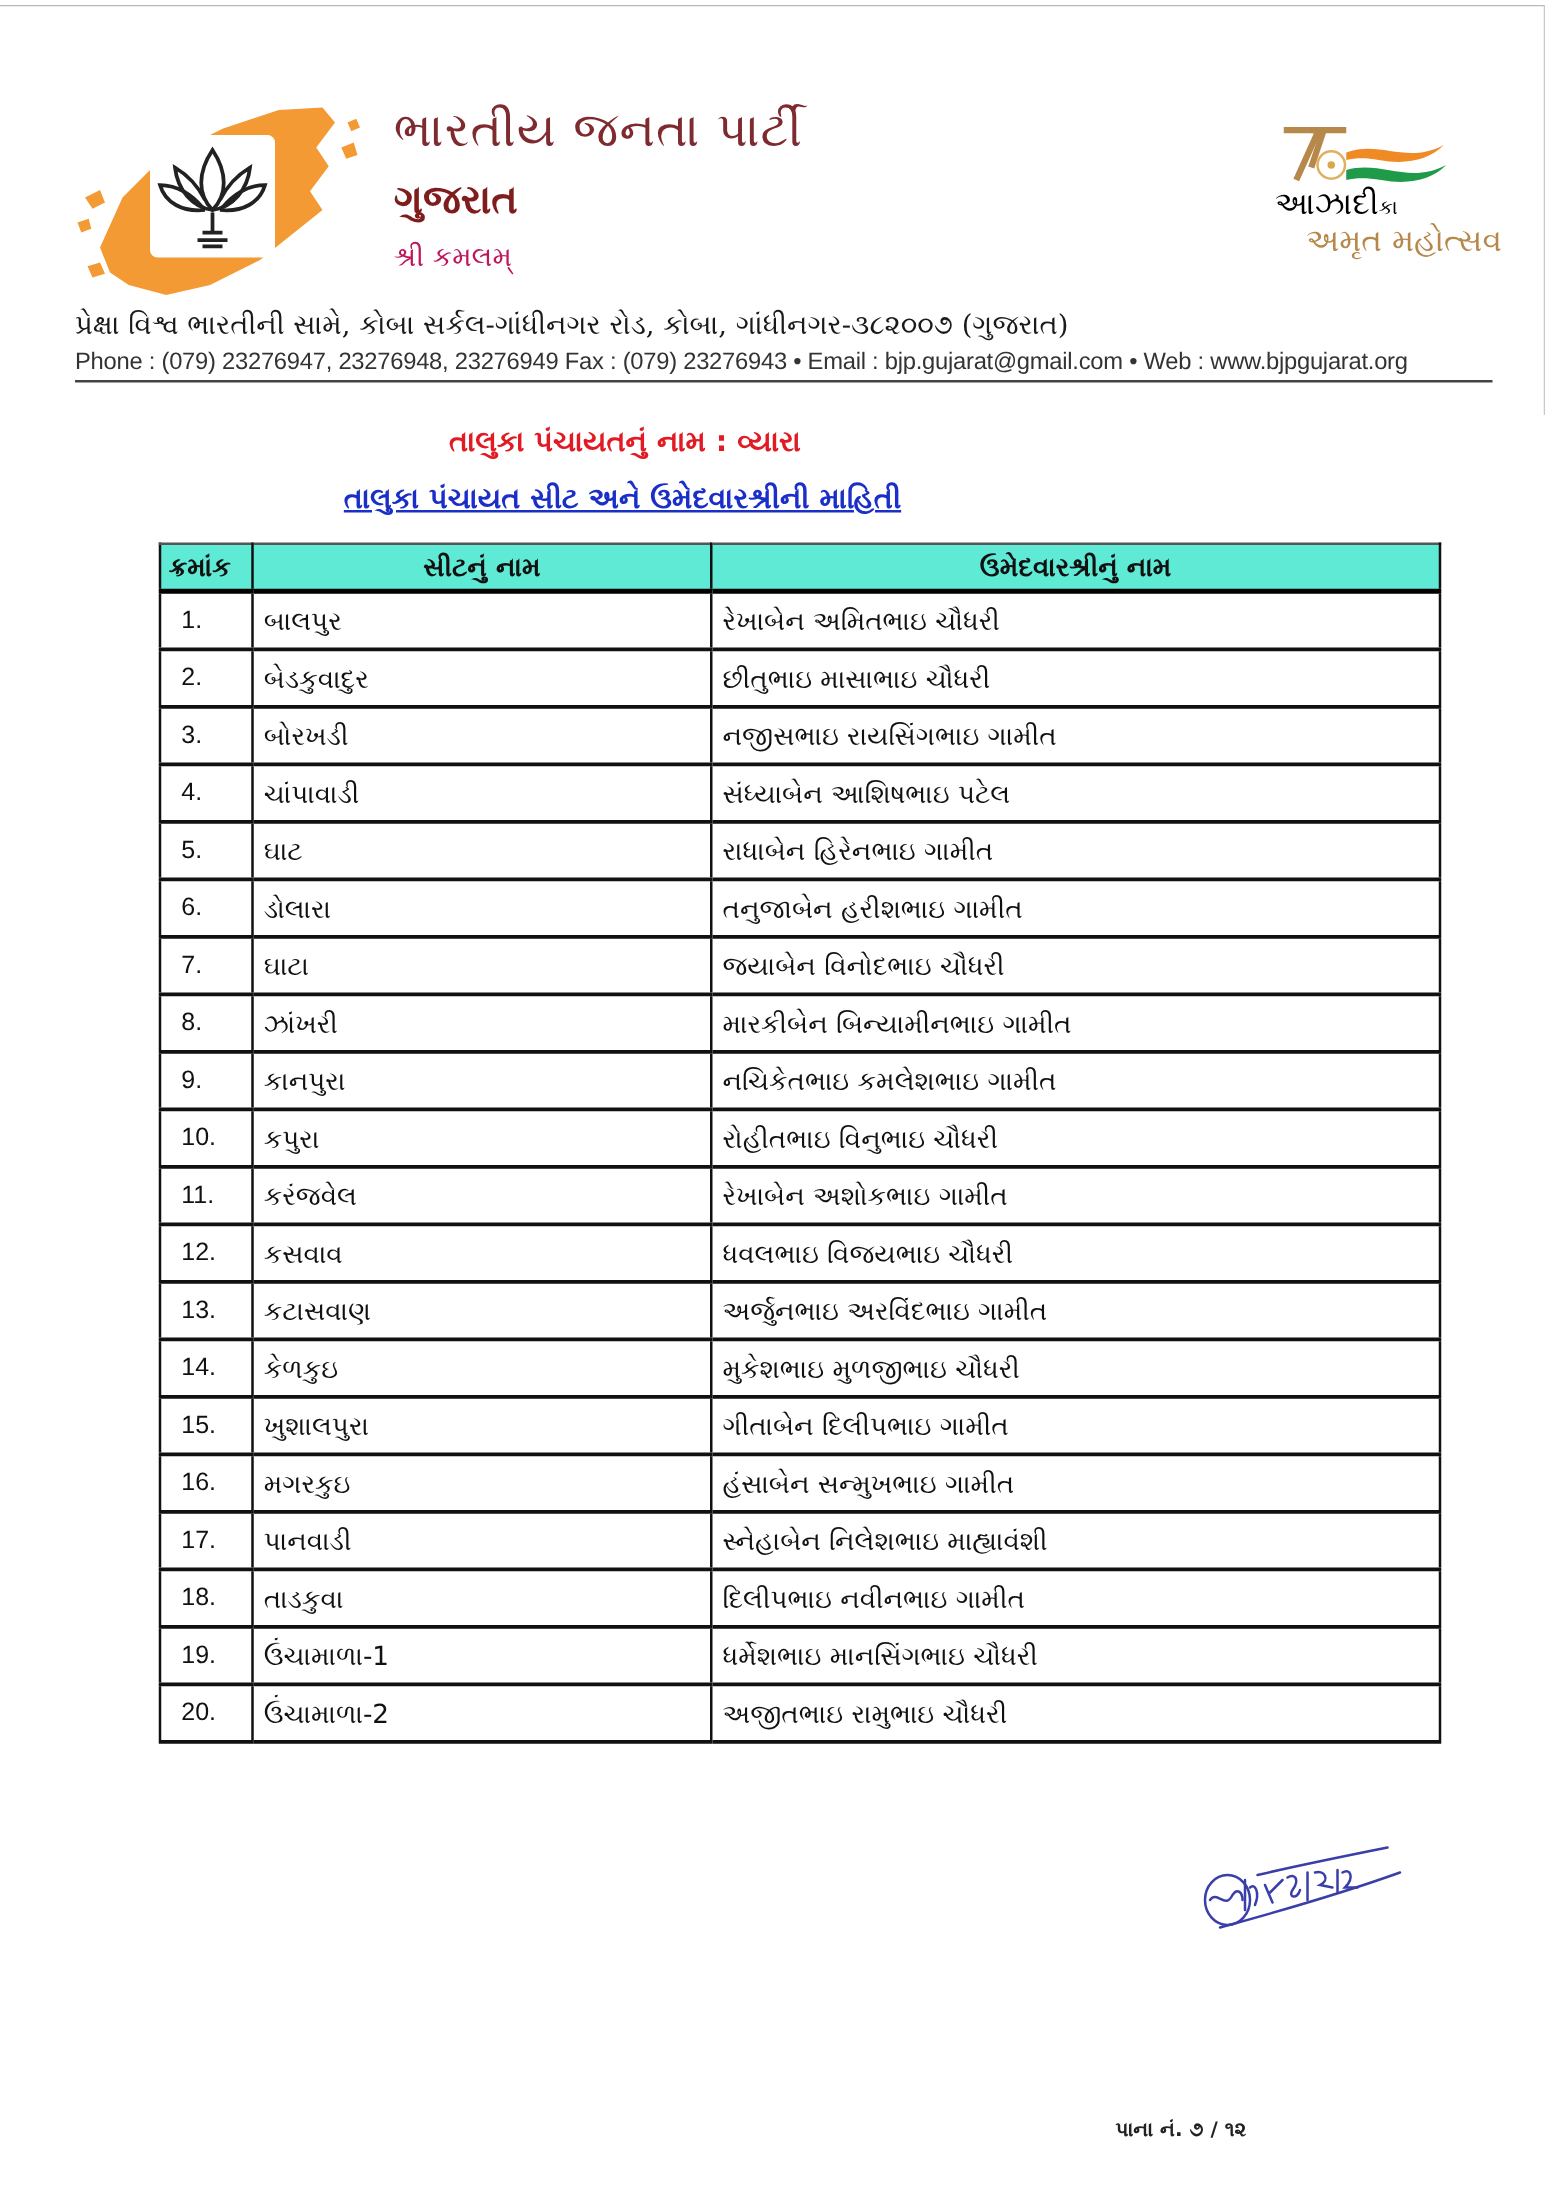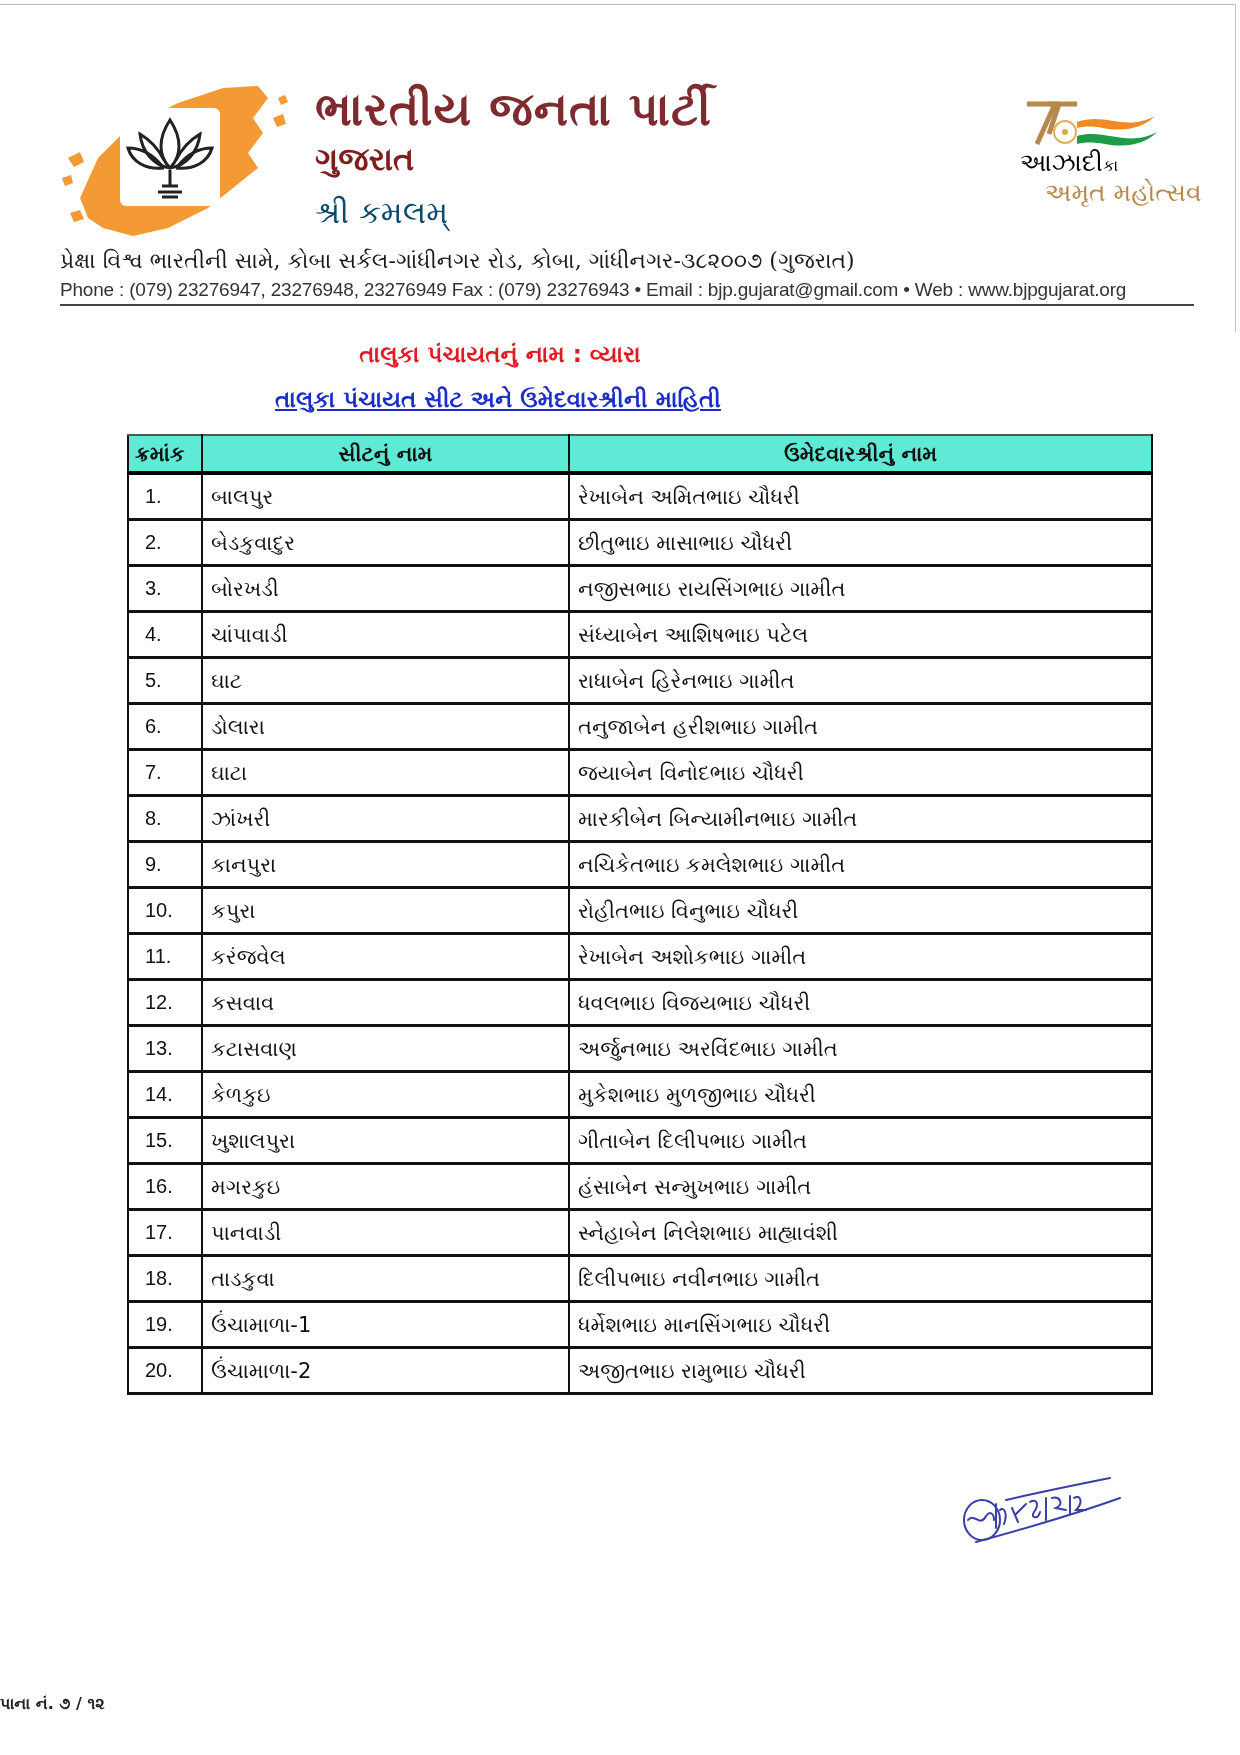--- a/index.html
+++ b/index.html
@@ -8,29 +8,29 @@
     font-family: "DejaVu Sans", sans-serif; color: #111;
   }
   .page-border-top { position: absolute; left: 0; top: 4px; width: 1236px; height: 1px; background: #b8b8b8; }
   .page-border-right { position: absolute; left: 1235px; top: 4px; width: 1px; height: 328px; background: #c8c8c8; }
 
   
   .logo { position: absolute; left: 58px; top: 78px; width: 230px; height: 160px; }
 
   .title-main {
     position: absolute; left: 315px; top: 82px;
-    font-size: 46px; font-weight: bold; color: #7e2a2e; letter-spacing: 1px; white-space: nowrap;
+    font-size: 38px; font-weight: normal; color: #7e2a2e; letter-spacing: 1px; white-space: nowrap;
   }
   .title-sub {
     position: absolute; left: 315px; top: 140px;
     font-size: 32px; font-weight: bold; color: #7f1d1d; white-space: nowrap;
   }
   .title-tag {
     position: absolute; left: 315px; top: 194px;
-    font-size: 31px; color: #0c4a6e; white-space: nowrap;
+    font-size: 22px; color: #be185d; white-space: nowrap;
   }
 
   
   .azadi { position: absolute; left: 1015px; top: 98px; width: 190px; height: 112px; }
   .azadi-line1 {
     position: absolute; left: 1020px; top: 148px; font-size: 25px; color: #000000; white-space: nowrap;
   }
   .azadi-line1 .small { font-size: 16px; }
   .azadi-line2 {
     position: absolute; left: 1045px; top: 178px; font-size: 25px; color: #b6884a; white-space: nowrap;
@@ -74,21 +74,21 @@
   table.seats td {
     height: 43px; font-size: 21px; color: #111; padding: 0 8px;
     border-left: 2px solid #111; border-right: 2px solid #111; border-bottom: 3px solid #111;
     white-space: nowrap; vertical-align: middle;
   }
   table.seats td.num { font-family: "Liberation Sans", sans-serif; font-size: 20px; padding-left: 16px; }
   table.seats td.cand { border-left: 1px solid #777; }
 
   .signature { position: absolute; left: 960px; top: 1468px; width: 170px; height: 80px; }
   .footer {
-    position: absolute; left: 0; width: 997px; top: 1694px; text-align: left;
+    position: absolute; left: 0; width: 997px; top: 1694px; text-align: right;
     font-size: 16px; font-weight: bold; color: #222;
   }
 </style>
 </head>
 <body>
 
 <div class="page-border-top"></div>
 <div class="page-border-right"></div>
 
 <svg class="logo" viewBox="0 0 230 160">

